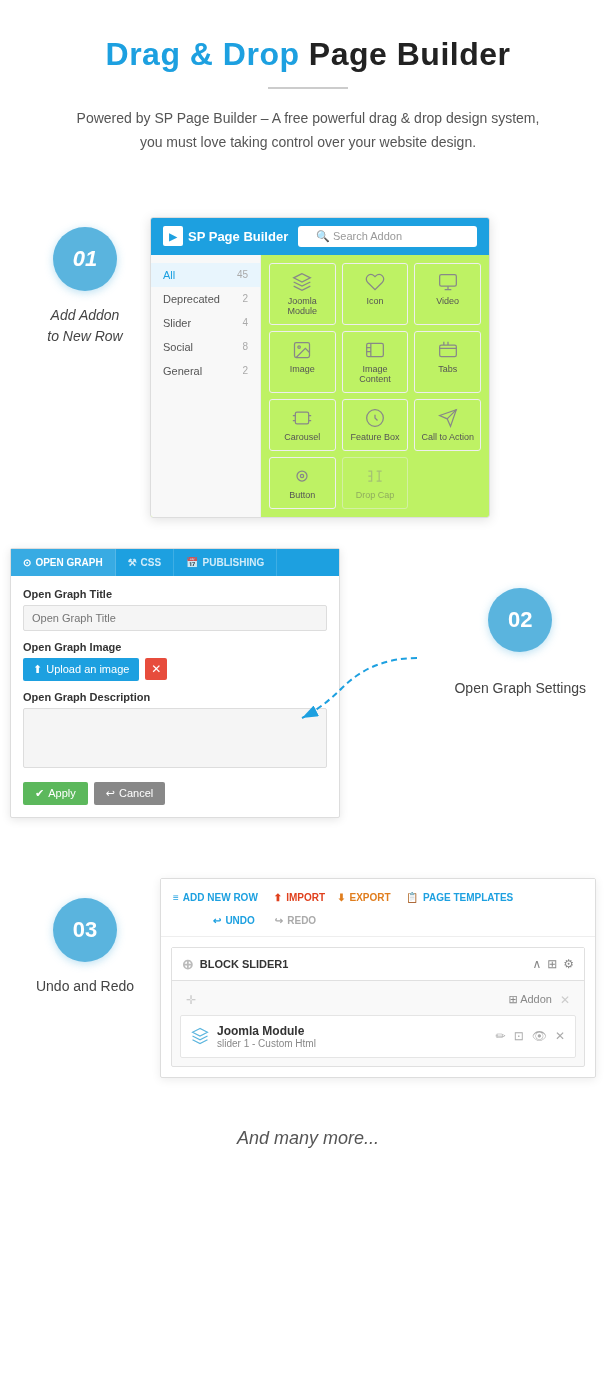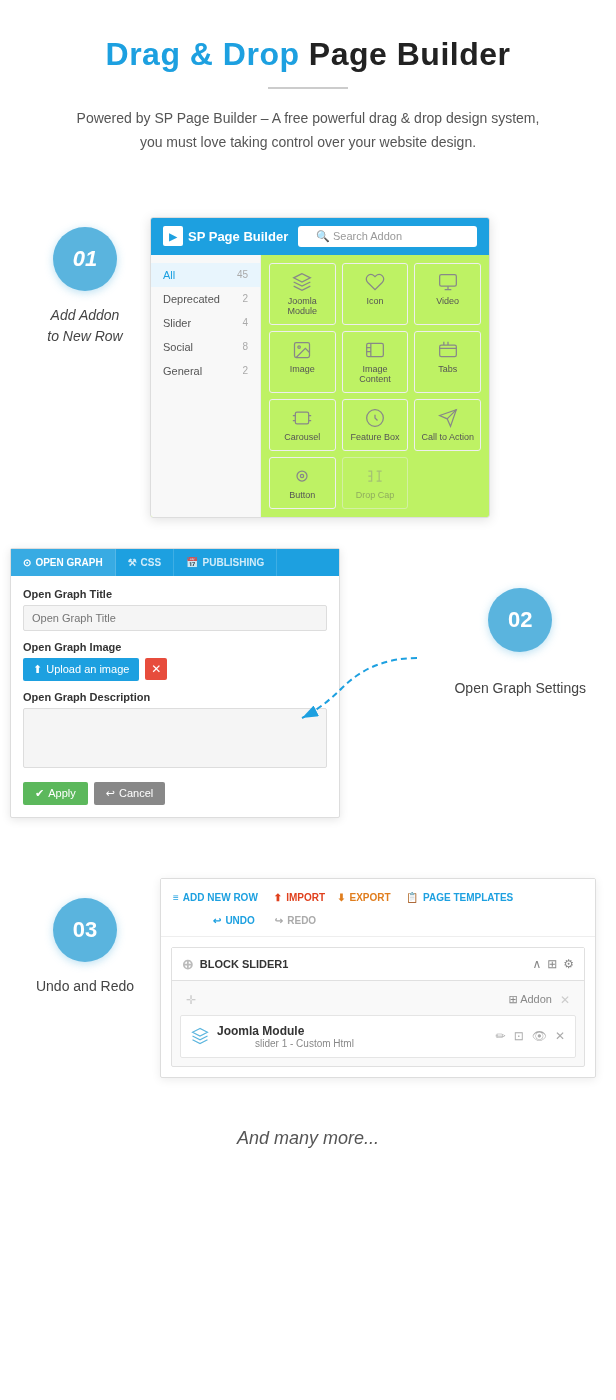--- a/index.html
+++ b/index.html
@@ -411,21 +411,20 @@
       flex: 1;
     }
     .builder-addon-name {
       font-size: 12px;
       font-weight: bold;
       color: #333;
     }
     .builder-addon-sub {
       font-size: 10px;
       color: #888;
-      margin-left: 38px;
     }
     .builder-addon-actions {
       display: flex;
       gap: 8px;
       font-size: 12px;
       color: #aaa;
     }
 
     
     .footer-section {

